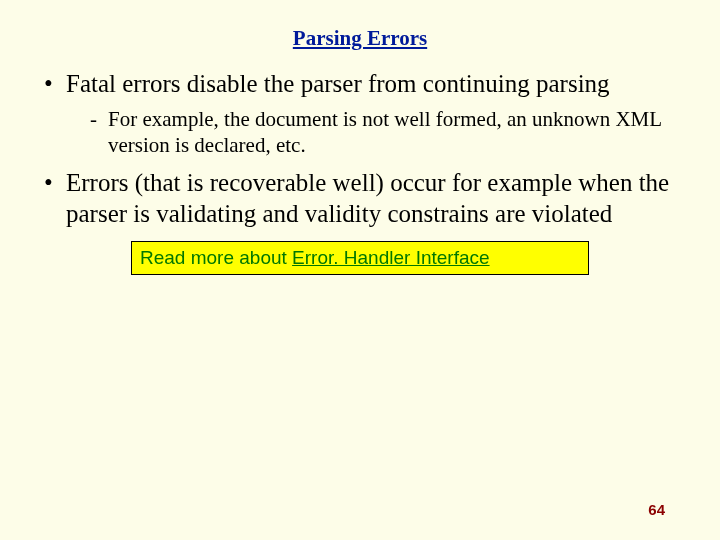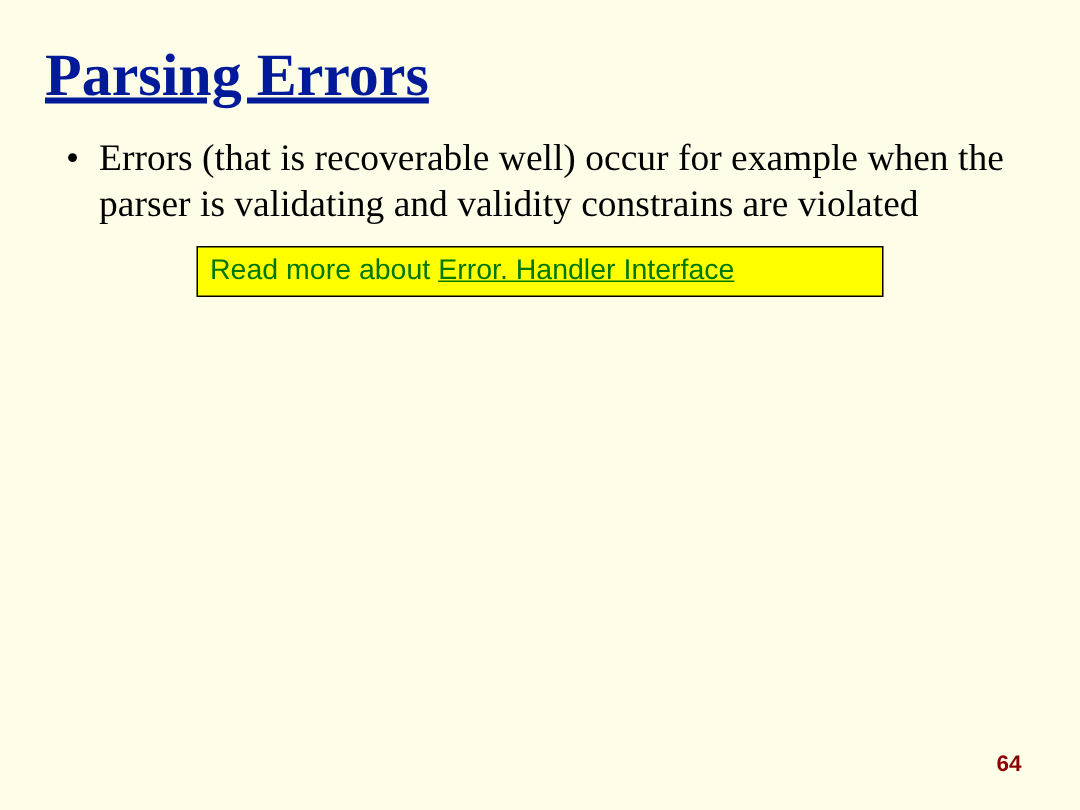--- a/index.html
+++ b/index.html
@@ -12,22 +12,22 @@
     overflow: hidden;
   }
   .slide {
     width: 720px;
     height: 540px;
     box-sizing: border-box;
     padding: 20px 30px 20px 30px;
     position: relative;
   }
   .title {
-    text-align: left;
-    font-size: 40px;
+    text-align: center;
+    font-size: 21px;
     font-weight: bold;
     color: #001a9a;
     text-decoration: underline;
     margin: 6px 0 18px 0;
   }
   ul.top {
     list-style: none;
     padding: 0 10px 0 14px;
     margin: 0;
   }
@@ -73,37 +73,45 @@
     padding: 5px 8px;
     font-family: Arial, Helvetica, sans-serif;
     font-size: 19px;
     color: #007700;
   }
   .link-box .lnk {
     text-decoration: underline;
   }
   .pagenum {
     position: absolute;
-    right: 39px;
+    right: 55px;
     bottom: 22px;
     font-size: 15px;
     font-weight: bold;
     color: #8b0000;
     font-family: Arial, Helvetica, sans-serif;
   }
 </style>
 </head>
 <body>
 
 <div class="slide">
 
   <div class="title">Parsing Errors</div>
 
   <ul class="top">
     <li>
+      <span>Fatal errors disable the parser from continuing parsing</span>
+      <ul class="sub">
+        <li>
+          <span>For example, the document is not well formed, an unknown XML version is declared, etc.</span>
+        </li>
+      </ul>
+    </li>
+    <li>
       <span>Errors (that is recoverable well) occur for example when the parser is validating and validity constrains are violated</span>
     </li>
   </ul>
 
   <div class="link-box">
     <span>Read more about </span><span class="lnk">Error. Handler Interface</span>
   </div>
 
   <div class="pagenum">64</div>
 

